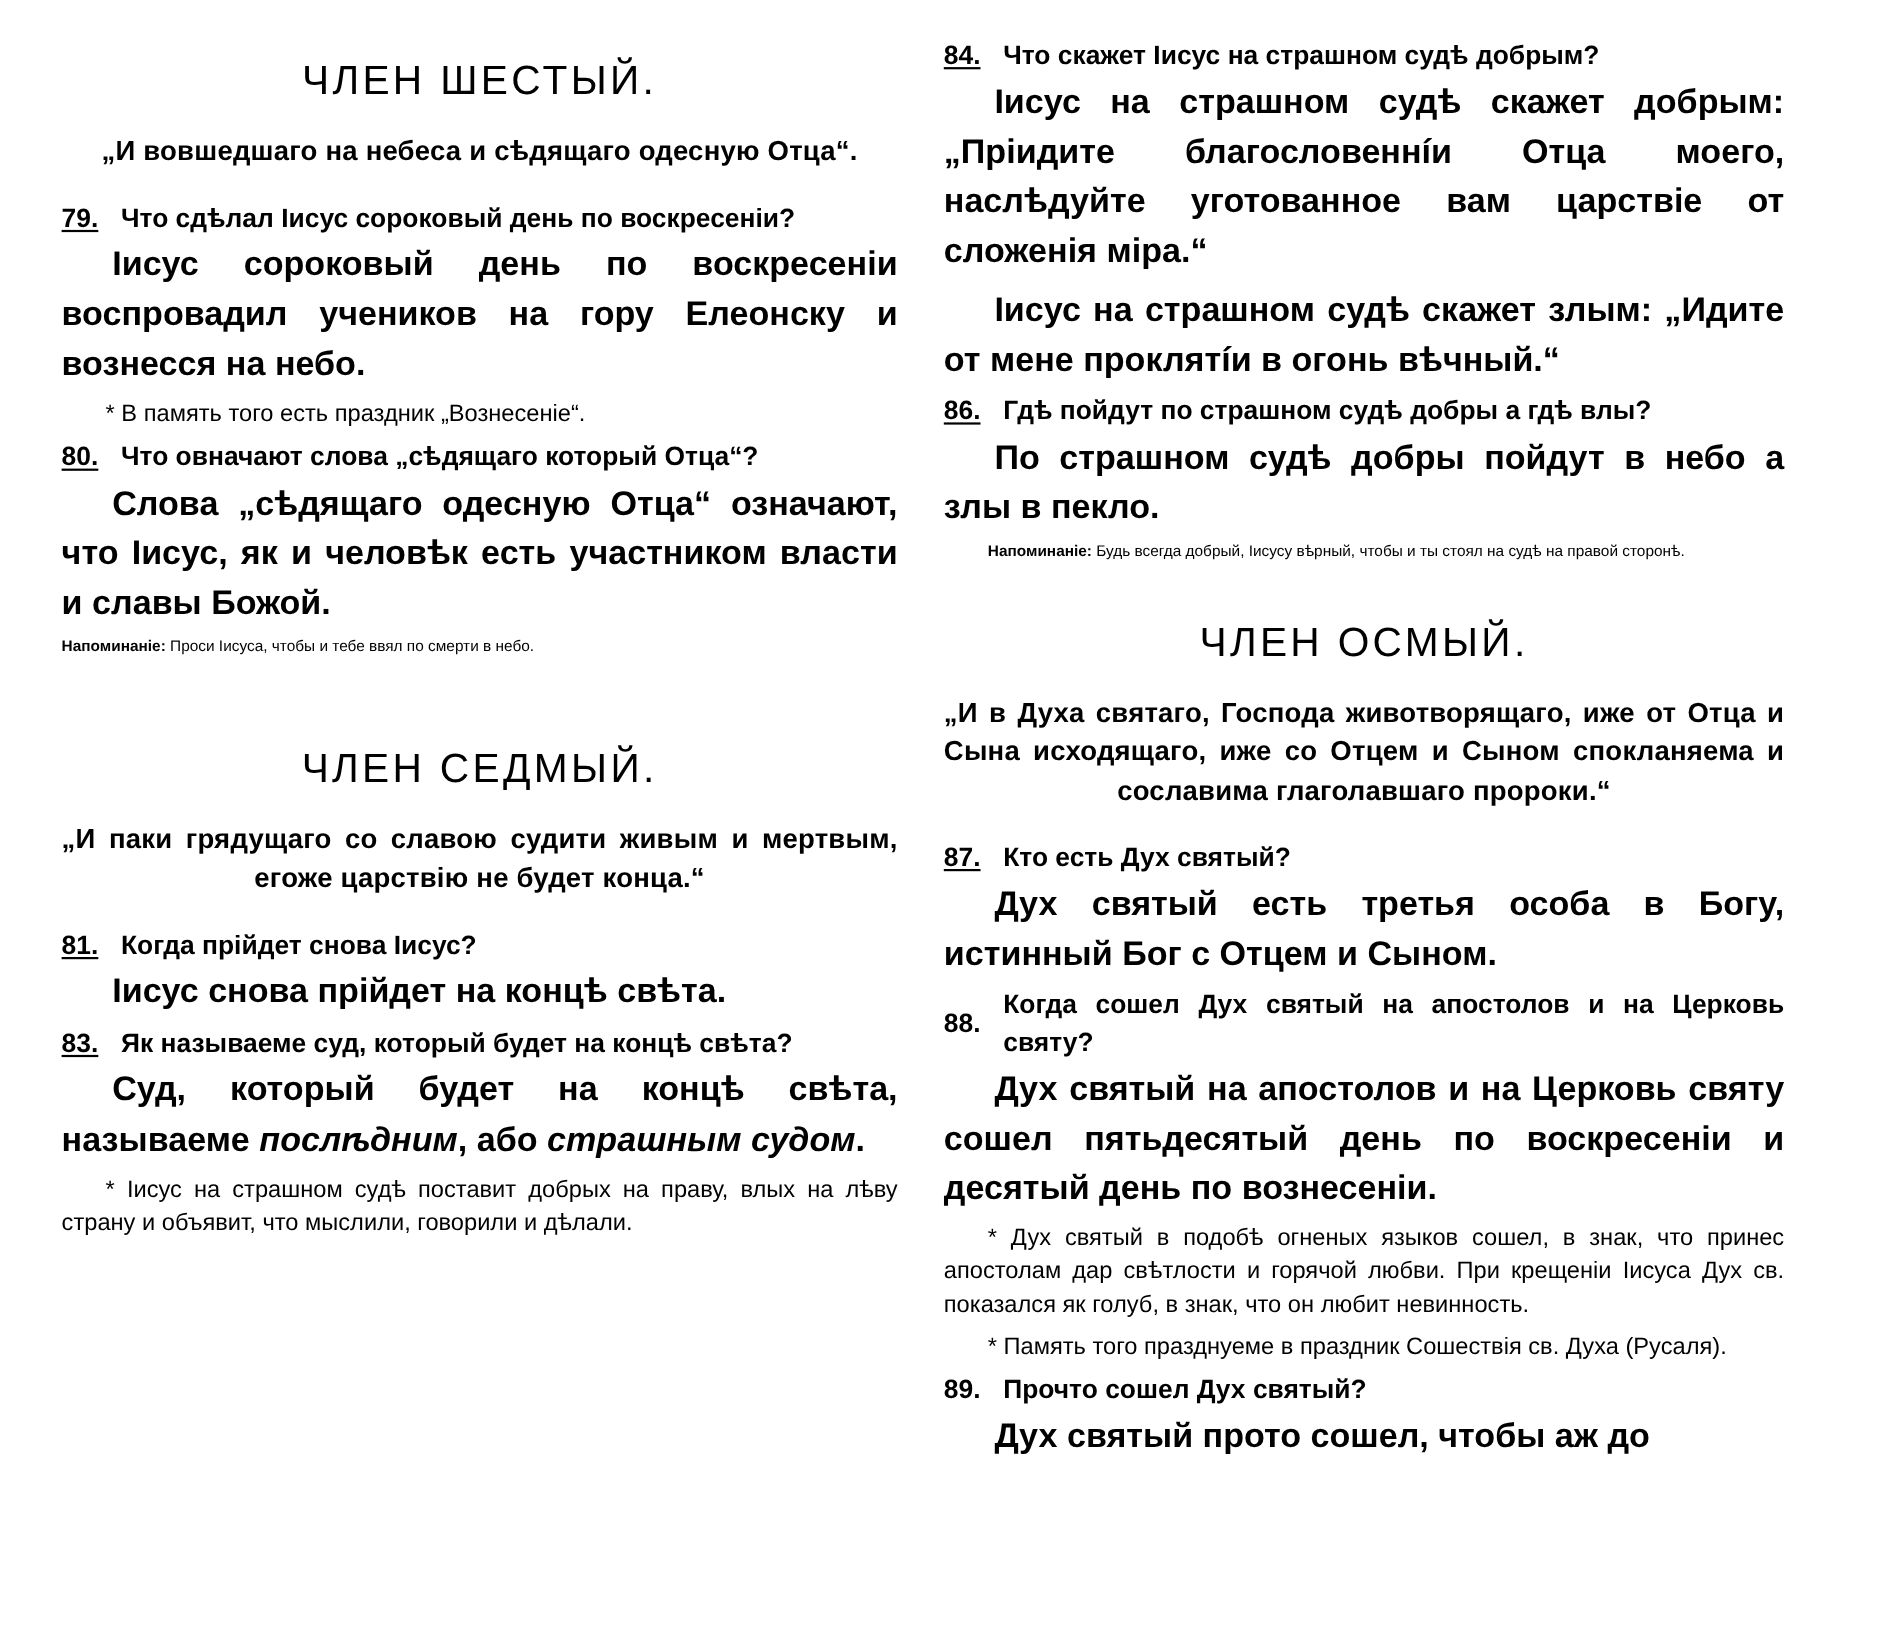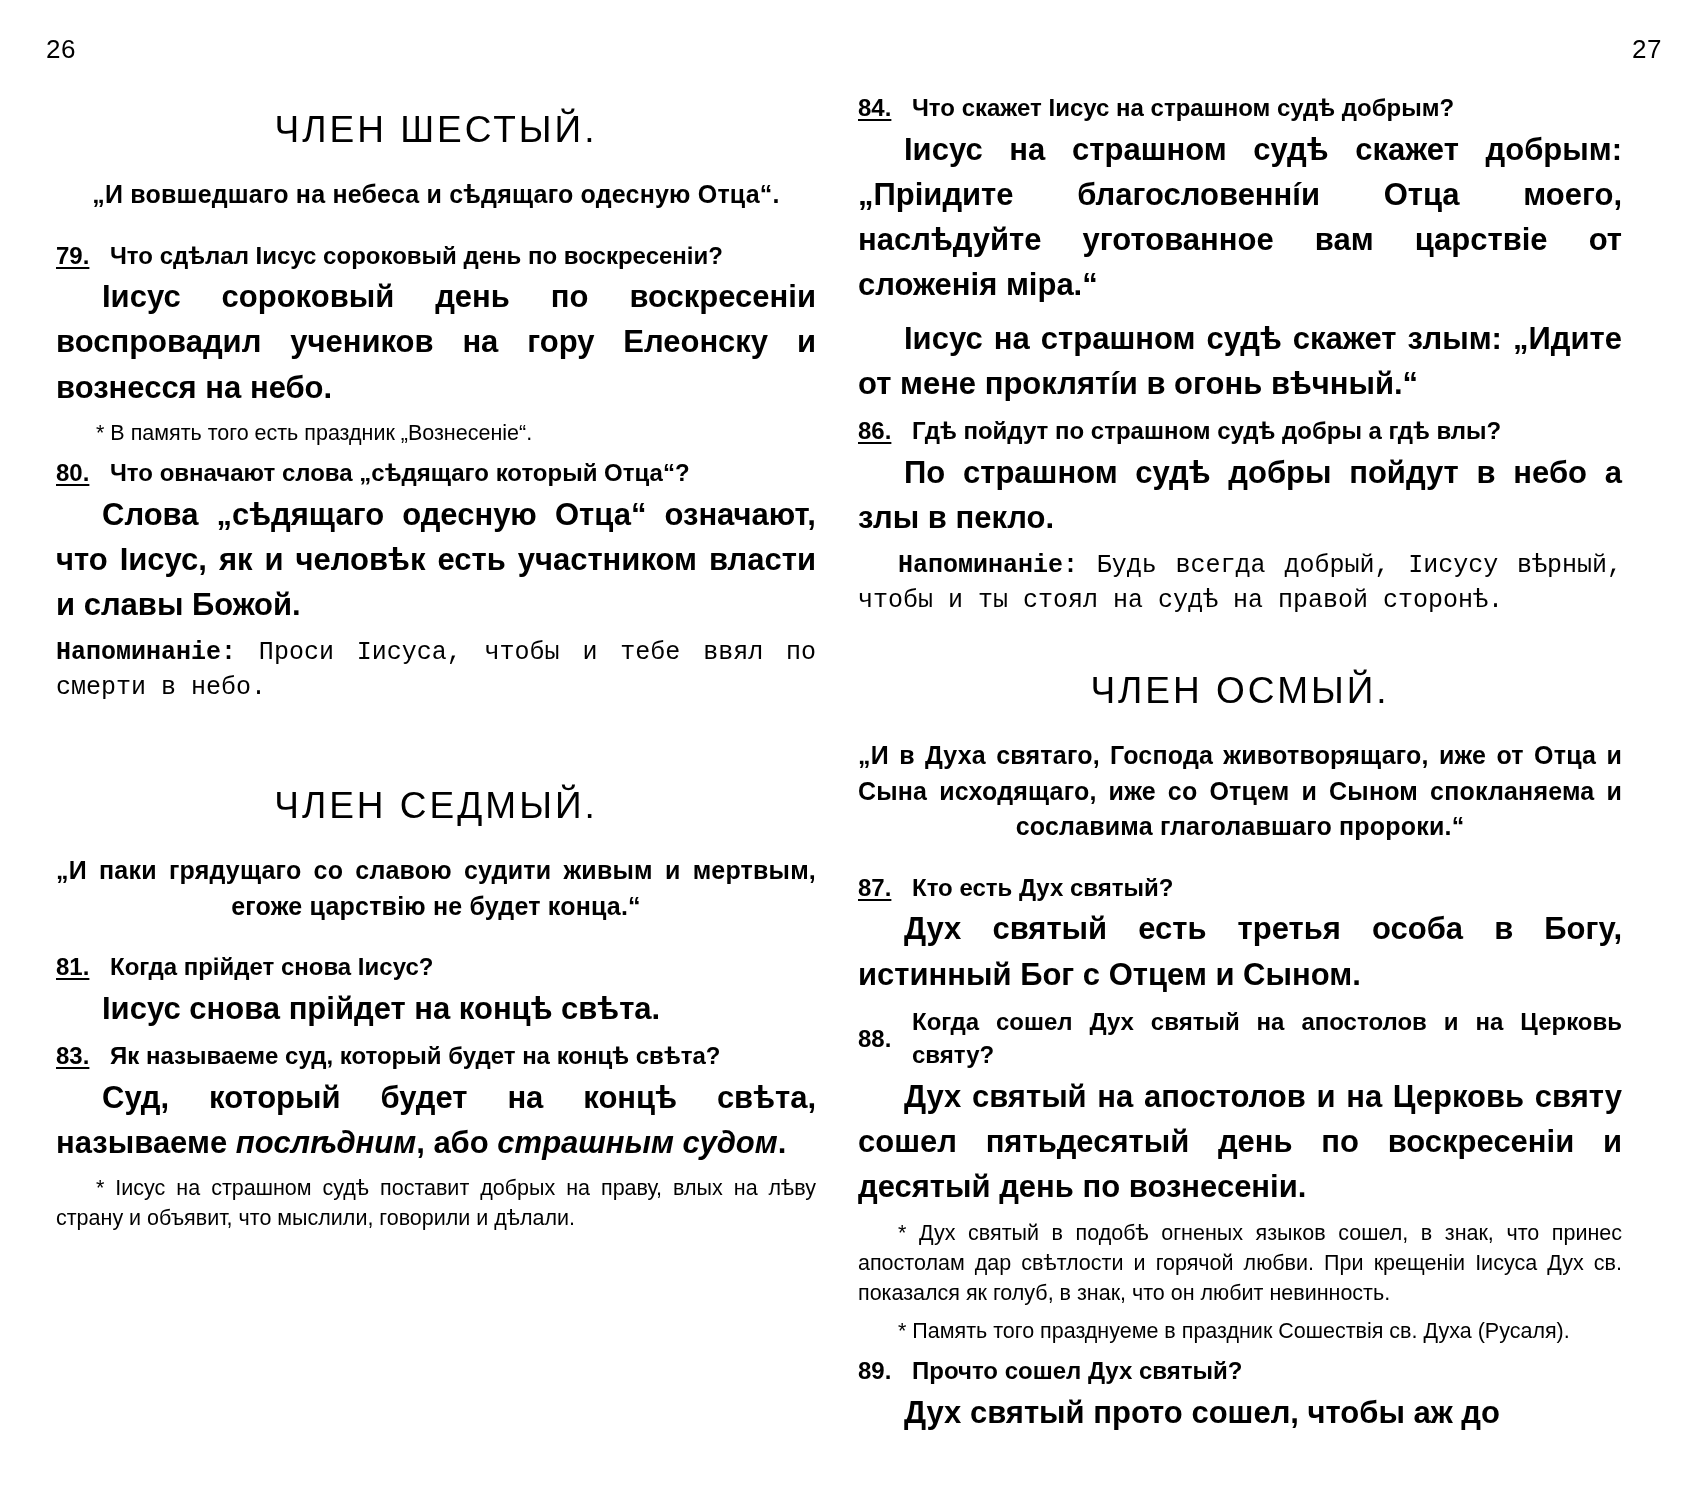--- a/index.html
+++ b/index.html
@@ -94,23 +94,23 @@
     font-family: "Liberation Sans", sans-serif;
     font-weight: 700;
     font-size: 31px;
     line-height: 1.46;
     text-indent: 46px;
     text-align: justify;
     margin-bottom: 8px;
   }
   .a em { font-style: italic; }
   .note {
-    font-family: Liberation Mono, monospace;
-    font-weight: 400;
-    font-size: 25px;
+    font-family: Liberation Sans, sans-serif;
+    font-weight: 400;
+    font-size: 14px;
     line-height: 1.40;
     text-align: justify;
     margin-bottom: 8px;
   }
   .note .lead {
     font-weight: 700;
   }
   .note.indent { text-indent: 40px; }
   .star {
     font-family: "Liberation Sans", sans-serif;
@@ -122,24 +122,20 @@
     margin-bottom: 8px;
   }
   .gap-lg { height: 54px; }
   .gap-md { height: 26px; }
 </style>
 </head>
 <body>
 
 <div class="page">
 
-  <div class="folio-row">
-    <span class="folio">26</span>
-    <span class="folio">27</span>
-  </div>
 
   <div class="columns">
 
     <div class="col col-left">
 
       <h1 class="article-title">ЧЛЕН ШЕСТЫЙ.</h1>
       <div class="creed justified">„И вовшедшаго на небеса и сѣдящаго одесную Отца“.</div>
 
       <div class="qa">
         <div class="q">

